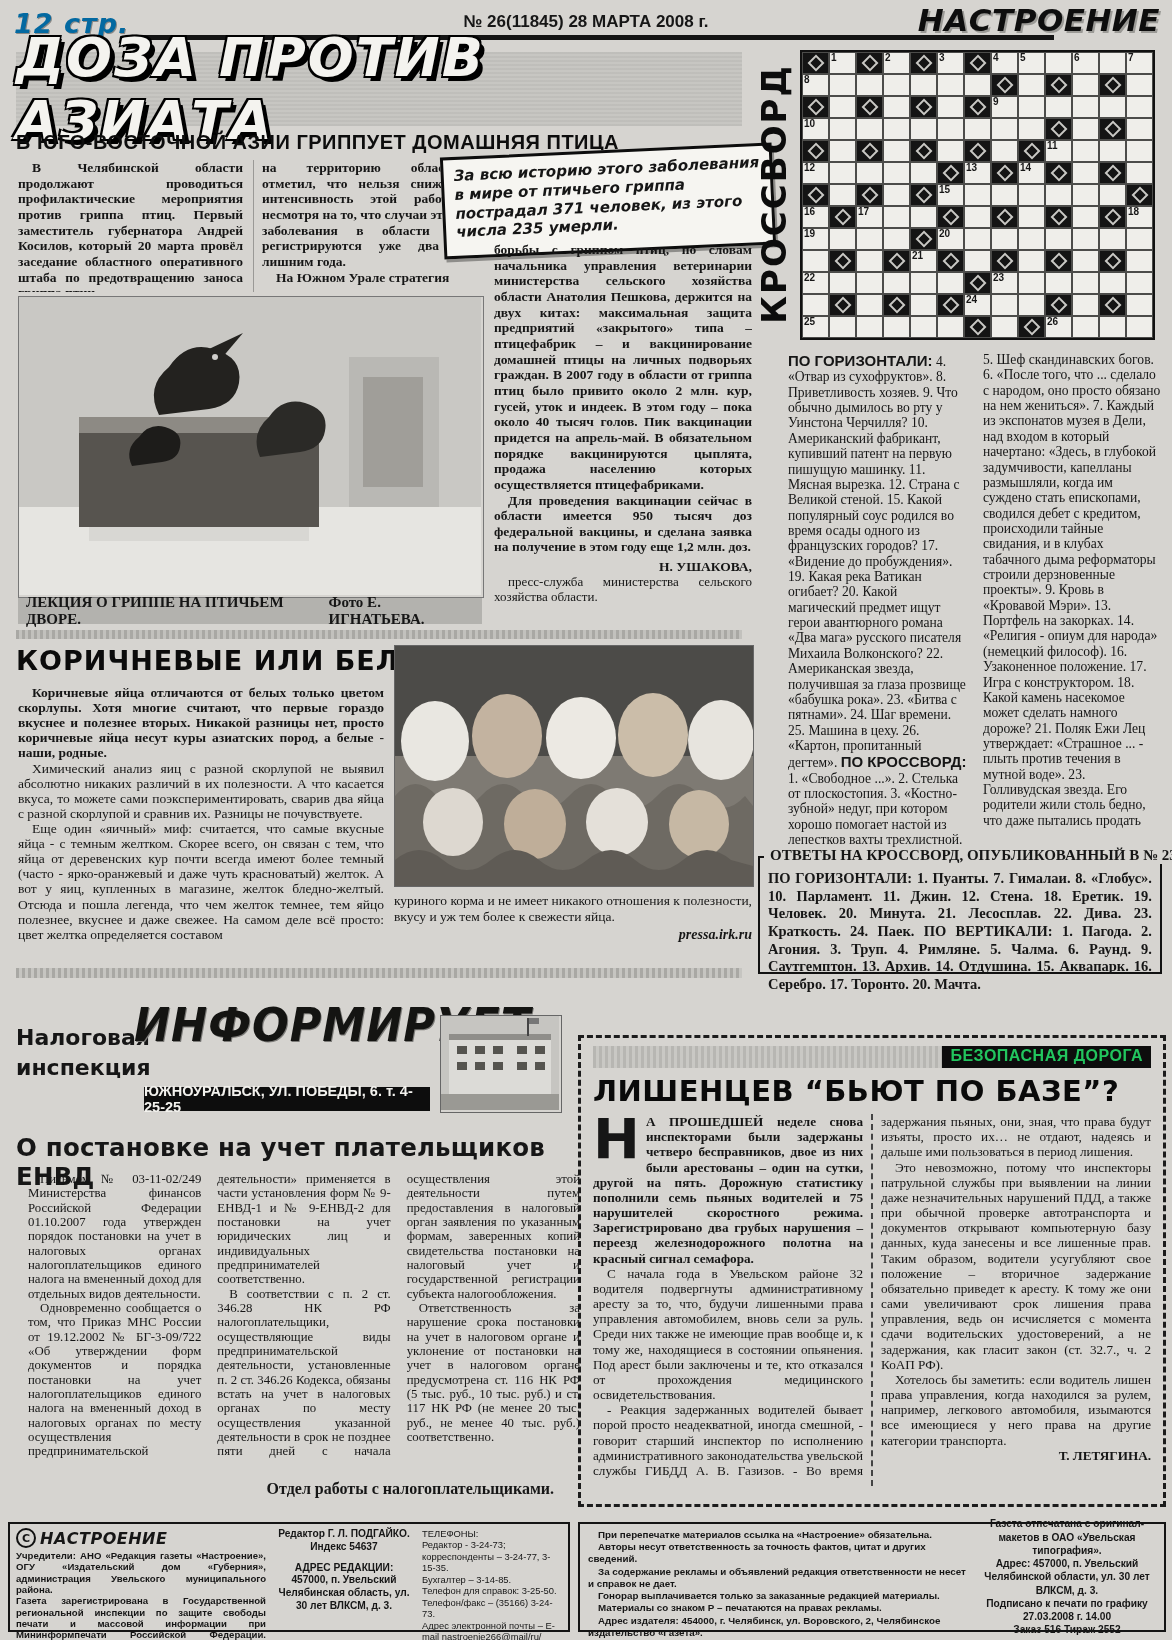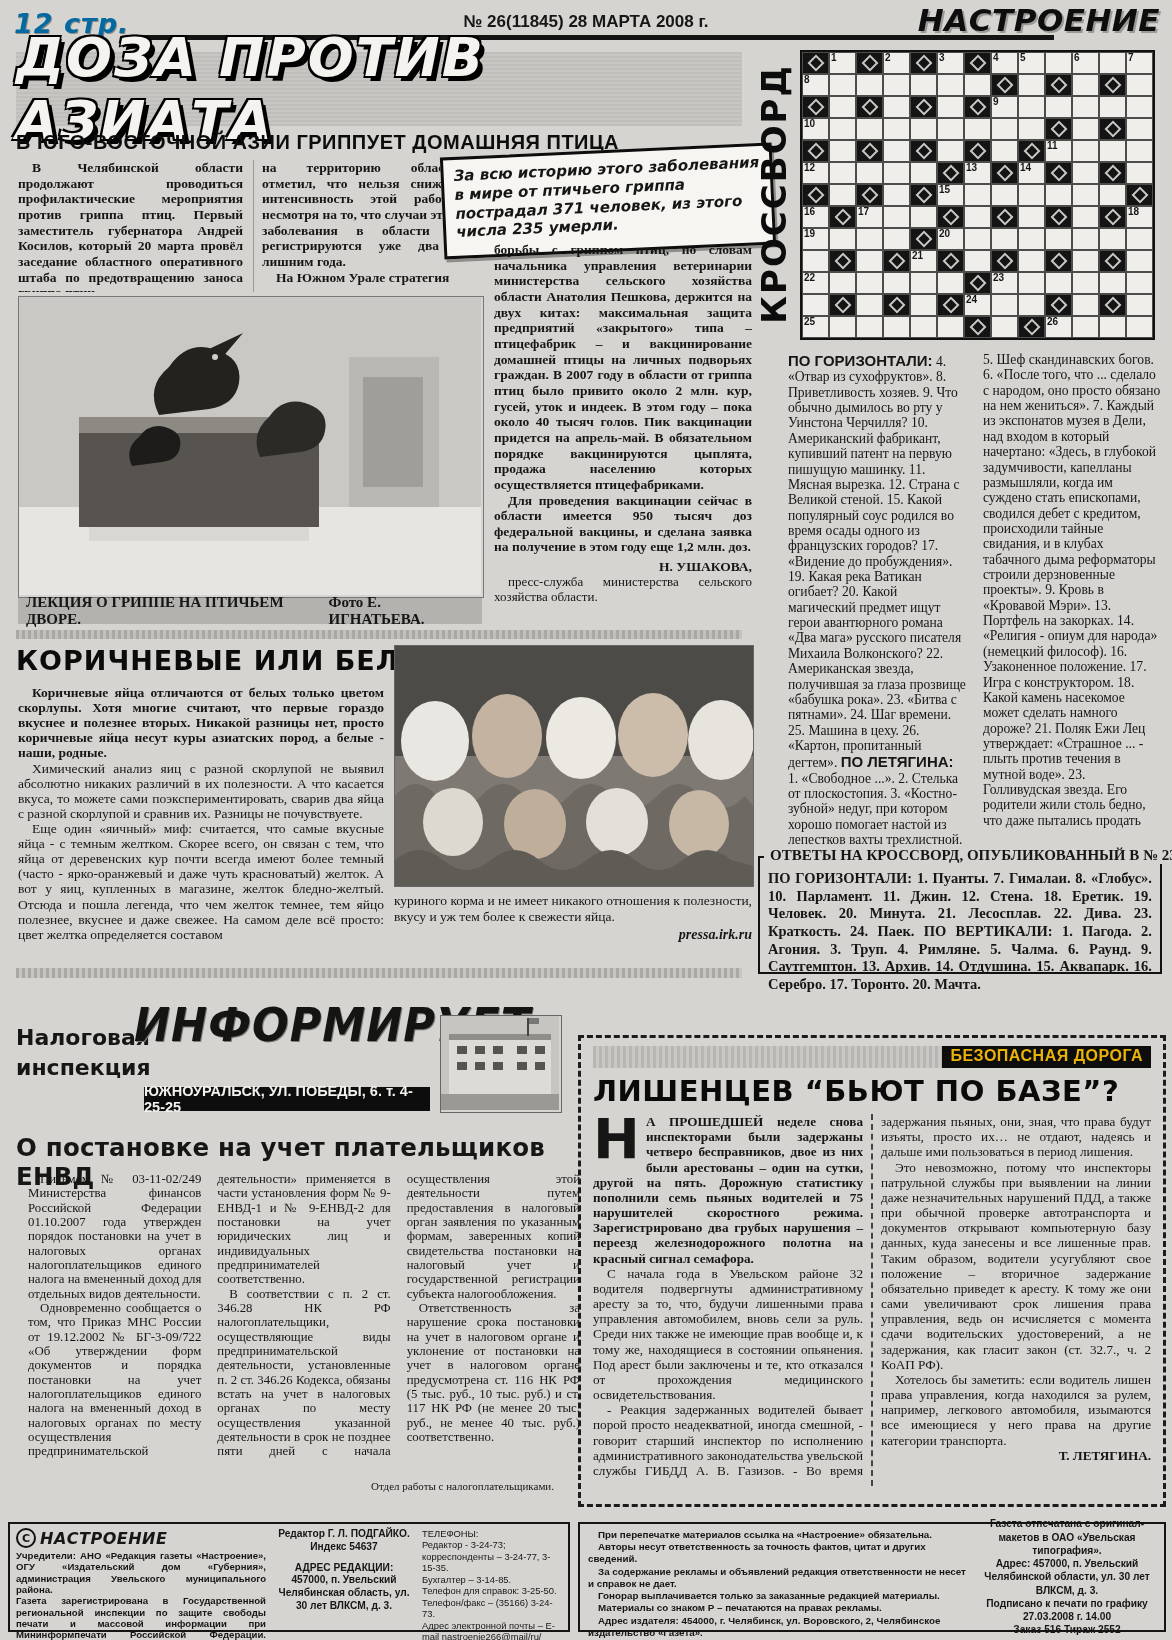--- a/index.html
+++ b/index.html
@@ -76,28 +76,28 @@
   #tax-big{position:absolute;left:118px;top:2px;font:900 italic 47px "DejaVu Sans",sans-serif;
            letter-spacing:1px;transform:scaleX(.92);transform-origin:left;color:#141412;
            text-shadow:1px 1px 0 #7c7b78;}
   #tax-bar{position:absolute;left:128px;top:92px;width:286px;height:24px;background:#0d0d0d;color:#f2f1ed;
            display:flex;align-items:center;justify-content:center;font:700 14.5px "Liberation Sans",sans-serif;}
   #tax-photo{position:absolute;left:424px;top:20px;width:120px;height:96px;border:1px solid #666;}
   #tax-title{left:16px;top:1133px;width:556px;font:900 24.5px "DejaVu Sans",sans-serif;letter-spacing:.2px;}
   #tax-body{left:16px;top:1172px;width:552px;height:306px;overflow:hidden;
             column-count:3;column-gap:16px;font-size:12.8px;line-height:1.12;margin-left:12px;}
   #tax-body .para{text-indent:12px;text-align:justify;}
-  #tax-sig{left:16px;top:1480px;width:552px;text-align:right;font-weight:400;font-size:11px;
+  #tax-sig{left:16px;top:1480px;width:552px;text-align:right;font-weight:700;font-size:16px;
            padding-right:14px;box-sizing:border-box;}
 
   
   #road{left:578px;top:1035px;width:588px;height:472px;border:3px dashed #1c1c1c;box-sizing:border-box;padding:8px 12px;}
   #road-bar{height:22px;background:repeating-linear-gradient(90deg,#b7b6b2 0 3px,#c9c8c4 3px 6px);
             display:flex;justify-content:flex-end;}
-  #road-badge{background:#0d0d0d;color:#eab308;font:900 16px "Liberation Sans",sans-serif;
+  #road-badge{background:#0d0d0d;color:#22c55e;font:900 16px "Liberation Sans",sans-serif;
               padding:1px 8px;letter-spacing:.5px;}
   #road h2{margin:6px 0 6px 0;font:900 29px "DejaVu Sans",sans-serif;letter-spacing:.5px;color:#0a0a0a;}
   #road-body{column-count:2;column-gap:18px;column-rule:2px dashed #444;height:372px;overflow:hidden;
              font-size:13.2px;line-height:1.15;}
   #road-body .lead{font-weight:700;}
   #dropcap{float:left;font:900 56px "DejaVu Sans",sans-serif;line-height:.82;margin:2px 6px 0 0;}
   #road-sig{text-align:right;font-weight:700;}
 
   
   .fbox{border:2px solid #141414;box-sizing:border-box;background:#d6d4d0;}
@@ -514,21 +514,21 @@
       <div class="xw-cell">
         <span class="num">26</span>
       </div>
       <div class="xw-cell"></div>
       <div class="xw-cell"></div>
       <div class="xw-cell"></div>
     </div>
   <div class="abs" id="xw-clues">
     <span class="clue-title">ПО ГОРИЗОНТАЛИ:</span>
     <span>4. «Отвар из сухофруктов». 8. Приветливость хозяев. 9. Что обычно дымилось во рту у Уинстона Черчилля? 10. Американский фабрикант, купивший патент на первую пишущую машинку. 11. Мясная вырезка. 12. Страна с Великой стеной. 15. Какой популярный соус родился во время осады одного из французских городов? 17. «Видение до пробуждения». 19. Какая река Ватикан огибает? 20. Какой магический предмет ищут герои авантюрного романа «Два мага» русского писателя Михаила Волконского? 22. Американская звезда, получившая за глаза прозвище «бабушка рока». 23. «Битва с пятнами». 24. Шаг времени. 25. Машина в цеху. 26. «Картон, пропитанный дегтем».</span>
-    <span class="clue-title">ПО ЛЕТЯГИНА:</span>
+    <span class="clue-title">ПО КРОССВОРД:</span>
     <span>1. «Свободное ...». 2. Стелька от плоскостопия. 3. «Костно-зубной» недуг, при котором хорошо помогает настой из лепестков вахты трехлистной. 5. Шеф скандинавских богов. 6. «После того, что ... сделало с народом, оно просто обязано на нем жениться». 7. Каждый из экспонатов музея в Дели, над входом в который начертано: «Здесь, в глубокой задумчивости, капелланы размышляли, когда им суждено стать епископами, сводился дебет с кредитом, происходили тайные свидания, и в клубах табачного дыма реформаторы строили дерзновенные проекты». 9. Кровь в «Кровавой Мэри». 13. Портфель на закорках. 14. «Религия - опиум для народа» (немецкий философ). 16. Узаконенное положение. 17. Игра с конструктором. 18. Какой камень насекомое может сделать намного дороже? 21. Поляк Ежи Лец утверждает: «Страшное ... - плыть против течения в мутной воде». 23. Голливудская звезда. Его родители жили столь бедно, что даже пытались продать его иностранцу за 25 долларов!</span>
   </div>
   <div class="abs" id="answers">
     <div id="answers-title">ОТВЕТЫ НА КРОССВОРД, ОПУБЛИКОВАННЫЙ В № 23</div>
     <div id="answers-text">ПО ГОРИЗОНТАЛИ: 1. Пуанты. 7. Гималаи. 8. «Глобус». 10. Парламент. 11. Джин. 12. Стена. 18. Еретик. 19. Человек. 20. Минута. 21. Лесосплав. 22. Дива. 23. Краткость. 24. Паек. ПО ВЕРТИКАЛИ: 1. Пагода. 2. Агония. 3. Труп. 4. Римляне. 5. Чалма. 6. Раунд. 9. Саутгемптон. 13. Архив. 14. Отдушина. 15. Аквапарк. 16. Серебро. 17. Торонто. 20. Мачта.</div>
   </div>
 
   <div class="abs" id="tax-banner">
     <div id="tax-label">
       <div>Налоговая</div>

